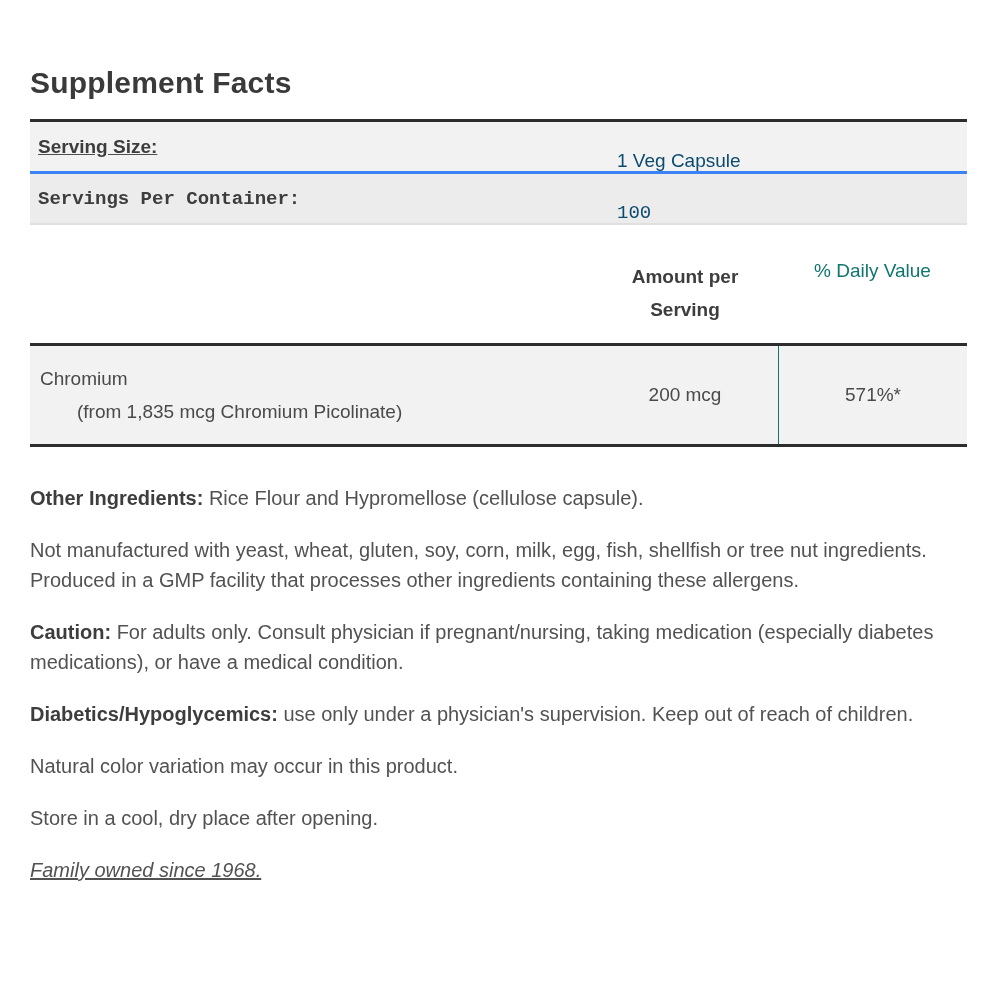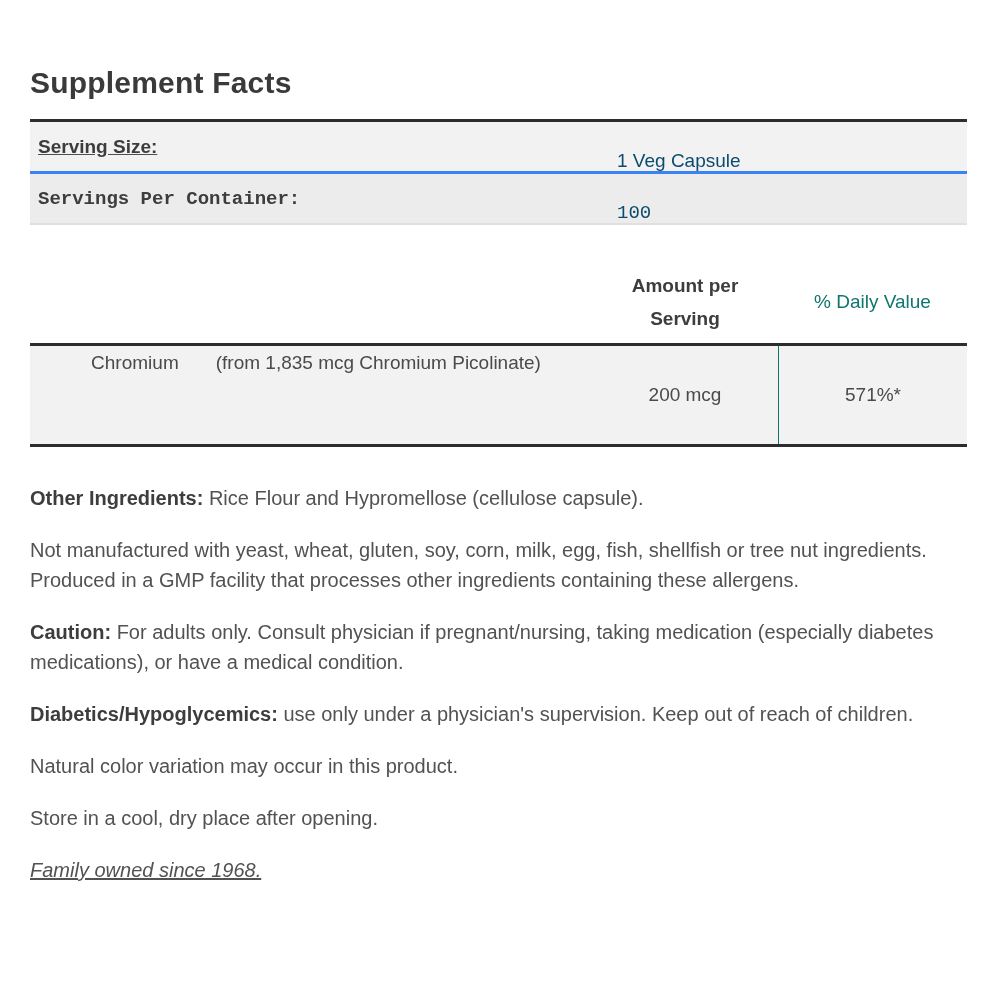--- a/index.html
+++ b/index.html
@@ -55,21 +55,20 @@
     font-size: 19px;
     color: #0c4a6e;
     margin-top: 28px;
   }
 
   
   .col-headers {
     margin-top: 35px;
     height: 83px;
     display: flex;
-    align-items: center;
   }
   .col-spacer { width: 562px; }
   .col-amount-head {
     width: 186px;
     display: flex;
     justify-content: center;
   }
   .col-amount-head span {
     display: inline-block;
     width: 125px;
@@ -90,21 +89,21 @@
   
   .nutrient-row {
     height: 98px;
     background: #f2f2f2;
     display: flex;
     align-items: stretch;
   }
   .nutrient-name {
     width: 562px;
     display: flex;
-    flex-direction: row;
+    flex-direction: column;
     justify-content: center;
     padding-left: 10px;
     box-sizing: border-box;
     font-size: 19px;
     line-height: 33px;
     color: #4a4a4a;
   }
   .nutrient-name .detail { padding-left: 37px; }
   .nutrient-amount {
     width: 186px;

